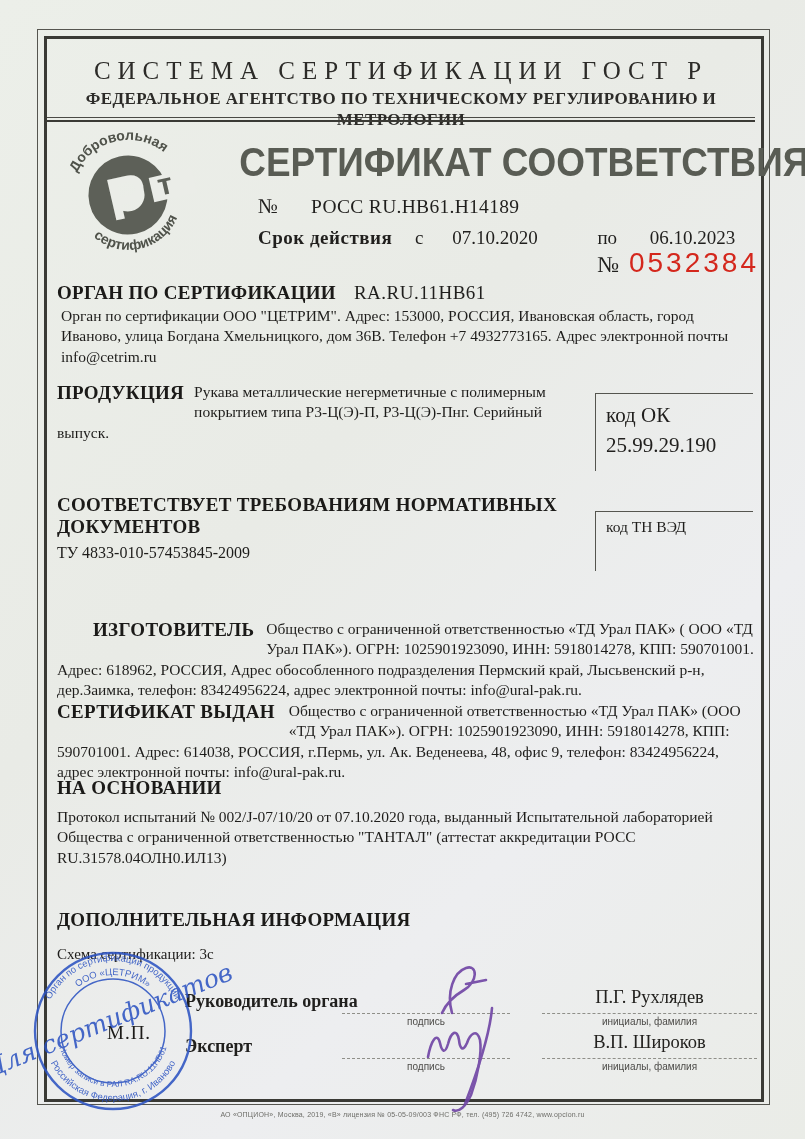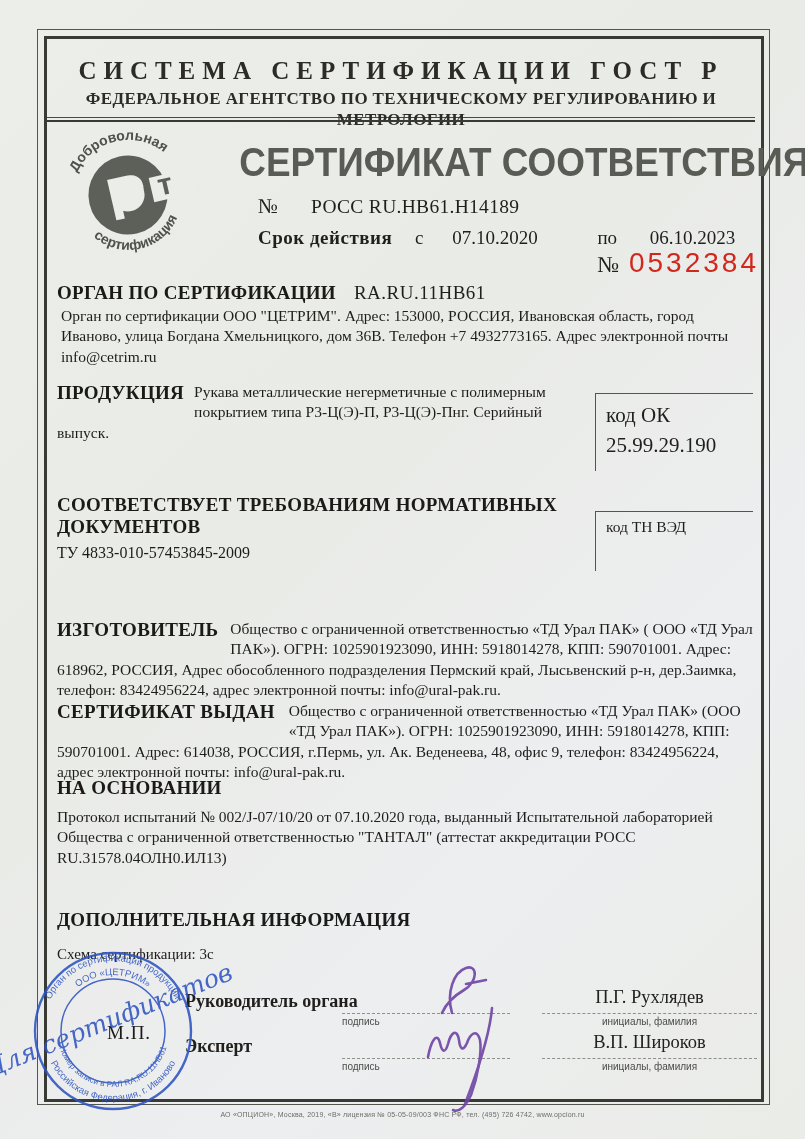--- a/index.html
+++ b/index.html
@@ -30,21 +30,21 @@
   .hdr{
     position:absolute;left:0;top:0;width:708px;height:78px;
     text-align:center;
     border-bottom:1px solid #4a4a45;
   }
   .hdr-rule{
     position:absolute;left:0;top:81px;width:708px;height:2px;background:#3a3a35;
   }
   .hdr-l1{
     margin-top:18px;
-    font-size:25px;font-weight:bold;letter-spacing:7px;color:#2c2b28;
+    font-size:25px;font-weight:normal;letter-spacing:7px;color:#2c2b28;
   }
   .hdr-l2{
     margin-top:3px;
     font-size:17.5px;font-weight:bold;letter-spacing:0.4px;color:#2c2b28;
     transform:scaleX(0.97);
   }
 
   .doc-title{
     position:absolute;left:165px;top:100px;width:545px;
     text-align:center;
@@ -96,40 +96,40 @@
     position:absolute;left:548px;top:472px;width:158px;height:60px;
     border-top:1px solid #55554f;border-left:1px solid #55554f;
     padding:6px 0 0 10px;box-sizing:border-box;
     font-size:15.5px;
   }
 
   .conf-sec{position:absolute;left:10px;top:455px;width:535px;}
   .conf-sec .body-text{margin-top:4px;font-size:16px;}
 
   .man-sec{position:absolute;left:10px;top:580px;width:697px;}
-  .man-sec .sec-head{float:left;margin-right:12px;}
+  .man-sec .sec-head{float:left;margin-right:12px;margin-left:36px;}
   .issued-sec{position:absolute;left:10px;top:662px;width:697px;}
   .issued-sec .sec-head{float:left;margin-right:14px;}
 
   .basis-sec{position:absolute;left:10px;top:738px;width:700px;}
   .basis-sec .body-text{margin-top:8px;}
 
   .add-sec{position:absolute;left:10px;top:870px;width:600px;}
   .add-sec .body-text{margin-top:14px;font-size:15px;}
 
   
   .sig-row1{position:absolute;left:0;top:948px;width:708px;}
   .sig-row2{position:absolute;left:0;top:993px;width:708px;}
   .sig-role{position:absolute;left:138px;top:4px;font-weight:bold;font-size:18px;}
   .sig-line{
     position:absolute;left:295px;top:26px;width:168px;
     border-bottom:1.4px dashed #8f8f89;
   }
   .sig-cap{
-    position:absolute;left:295px;top:29px;width:168px;text-align:left;
+    position:absolute;left:295px;top:29px;width:168px;text-align:center;
     font-family:"Liberation Sans", sans-serif;font-size:10px;color:#4d4c49;
   }
   .name-line{
     position:absolute;left:495px;top:26px;width:215px;
     border-bottom:1.4px dashed #8f8f89;
   }
   .sig-name{
     position:absolute;left:495px;top:0px;width:215px;text-align:center;
     font-size:18.5px;color:#23221f;
   }

